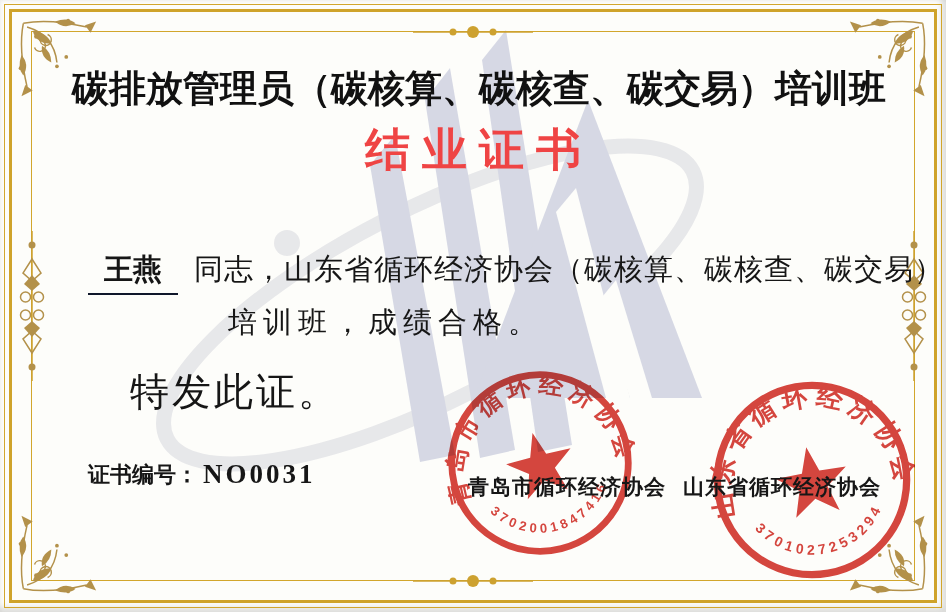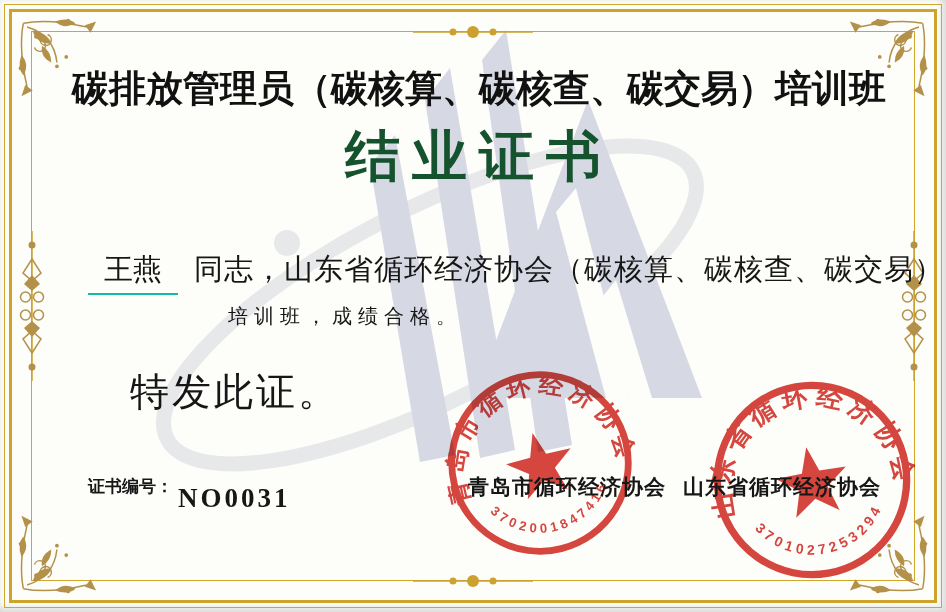--- a/index.html
+++ b/index.html
@@ -24,30 +24,30 @@
   .edge-dots{width:120px;height:16px;left:413px;z-index:1;}
   .edge-dots.top{top:24px;}
   .edge-dots.bottom{bottom:23px;}
   
   .watermark{inset:0;z-index:0;pointer-events:none;}
   
   .txt{z-index:3;}
   .title1{left:0;right:0;top:64px;text-align:center;font-family:"Liberation Sans",sans-serif;
           font-weight:bold;font-size:37px;color:#111;padding-left:12px;}
   .title2{left:0;right:0;top:120px;text-align:center;font-family:Liberation Sans, sans-serif;
-          font-weight:bold;font-size:55px;letter-spacing:12px;text-indent:12px;color:#14532d;}
+          font-weight:bold;font-size:45px;letter-spacing:12px;text-indent:12px;color:#ef4444;}
   .body-line1{left:88px;top:250px;font-size:29px;display:flex;align-items:baseline;}
-  .name{display:inline-block;min-width:86px;text-align:center;border-bottom:2px solid #14b8a6;
-        padding:0 2px 3px;font-weight:normal;}
+  .name{display:inline-block;min-width:86px;text-align:center;border-bottom:2px solid #0f172a;
+        padding:0 2px 3px;font-weight:bold;}
   .after-name{margin-left:16px;letter-spacing:1px;}
-  .body-line2{left:228px;top:303px;font-size:20px;letter-spacing:6px;}
+  .body-line2{left:228px;top:303px;font-size:29px;letter-spacing:6px;}
   .issue-statement{left:130px;top:365px;font-size:39px;letter-spacing:3px;}
   .serial{left:88px;top:459px;display:flex;align-items:center;}
-  .serial-label{font-size:17px;font-weight:bold;}
-  .serial-number{font-size:27px;font-weight:bold;letter-spacing:3px;margin-left:5px;margin-top:24px;}
+  .serial-label{font-size:22px;font-weight:bold;}
+  .serial-number{font-size:27px;font-weight:bold;letter-spacing:3px;margin-left:5px;}
   .issuers{left:468px;top:473px;display:flex;gap:17px;font-size:21px;font-weight:bold;
            letter-spacing:1px;white-space:nowrap;}
   .date{left:698px;top:501px;width:160px;text-align:center;font-size:21px;font-weight:bold;}
   
   .seal{z-index:2;opacity:.9;mix-blend-mode:multiply;}
   .seal-left{left:443px;top:366px;width:194px;height:194px;transform:rotate(-14deg);}
   .seal-right{left:708px;top:376px;width:208px;height:208px;transform:rotate(-10deg);}
   .seal text{font-family:"Liberation Sans",sans-serif;}
 </style>
 </head>

